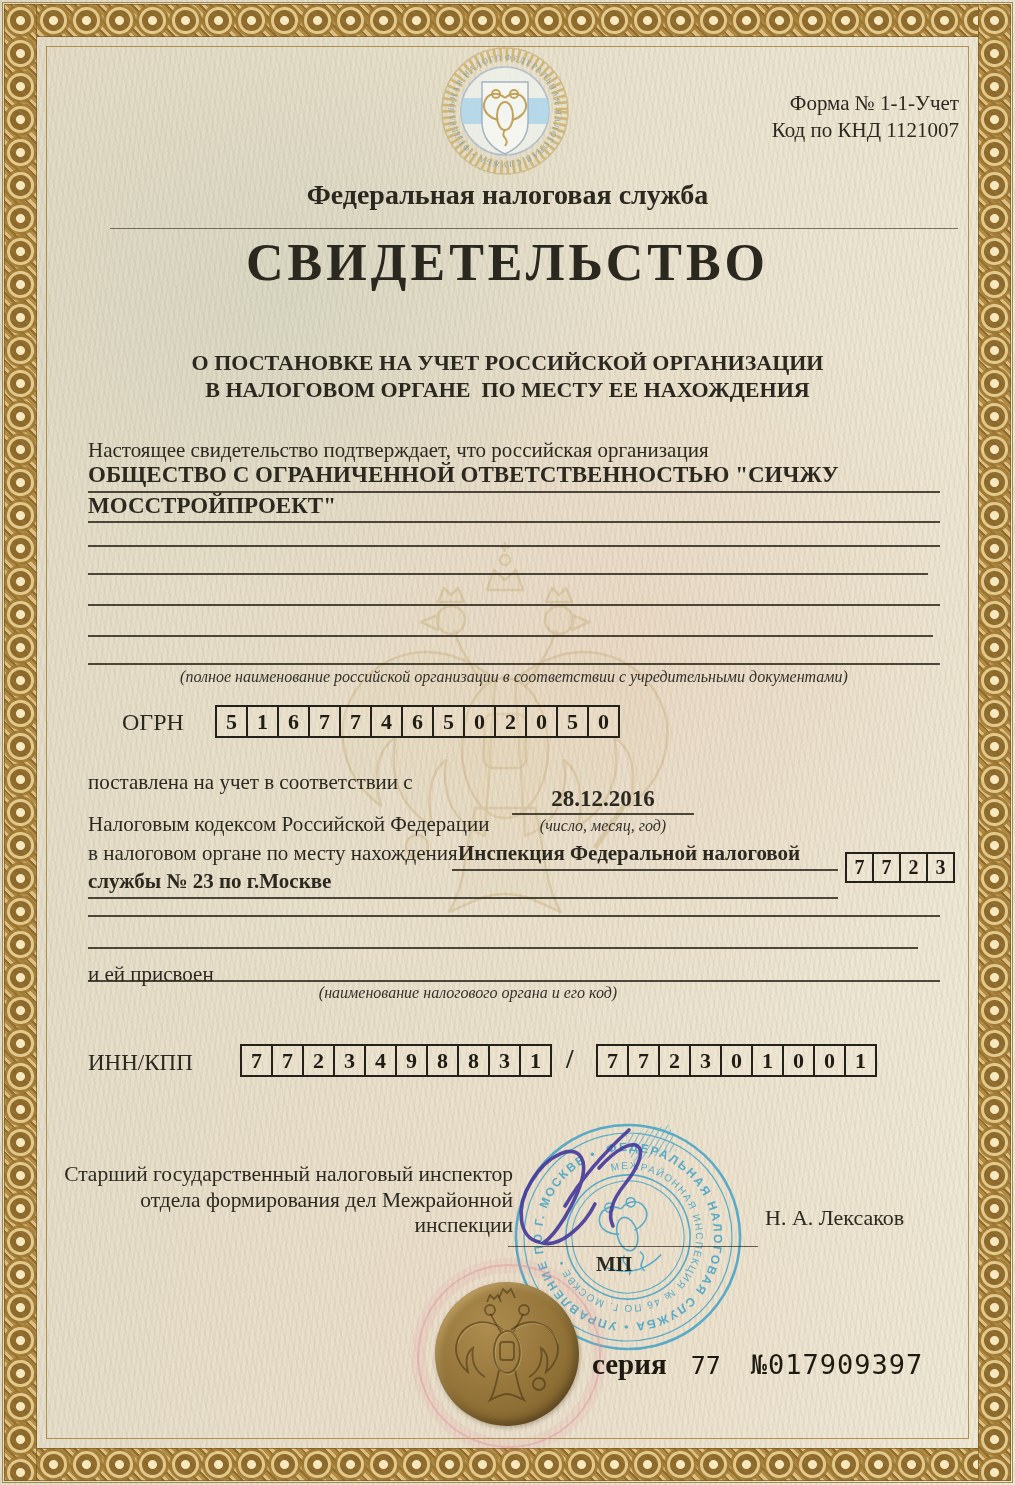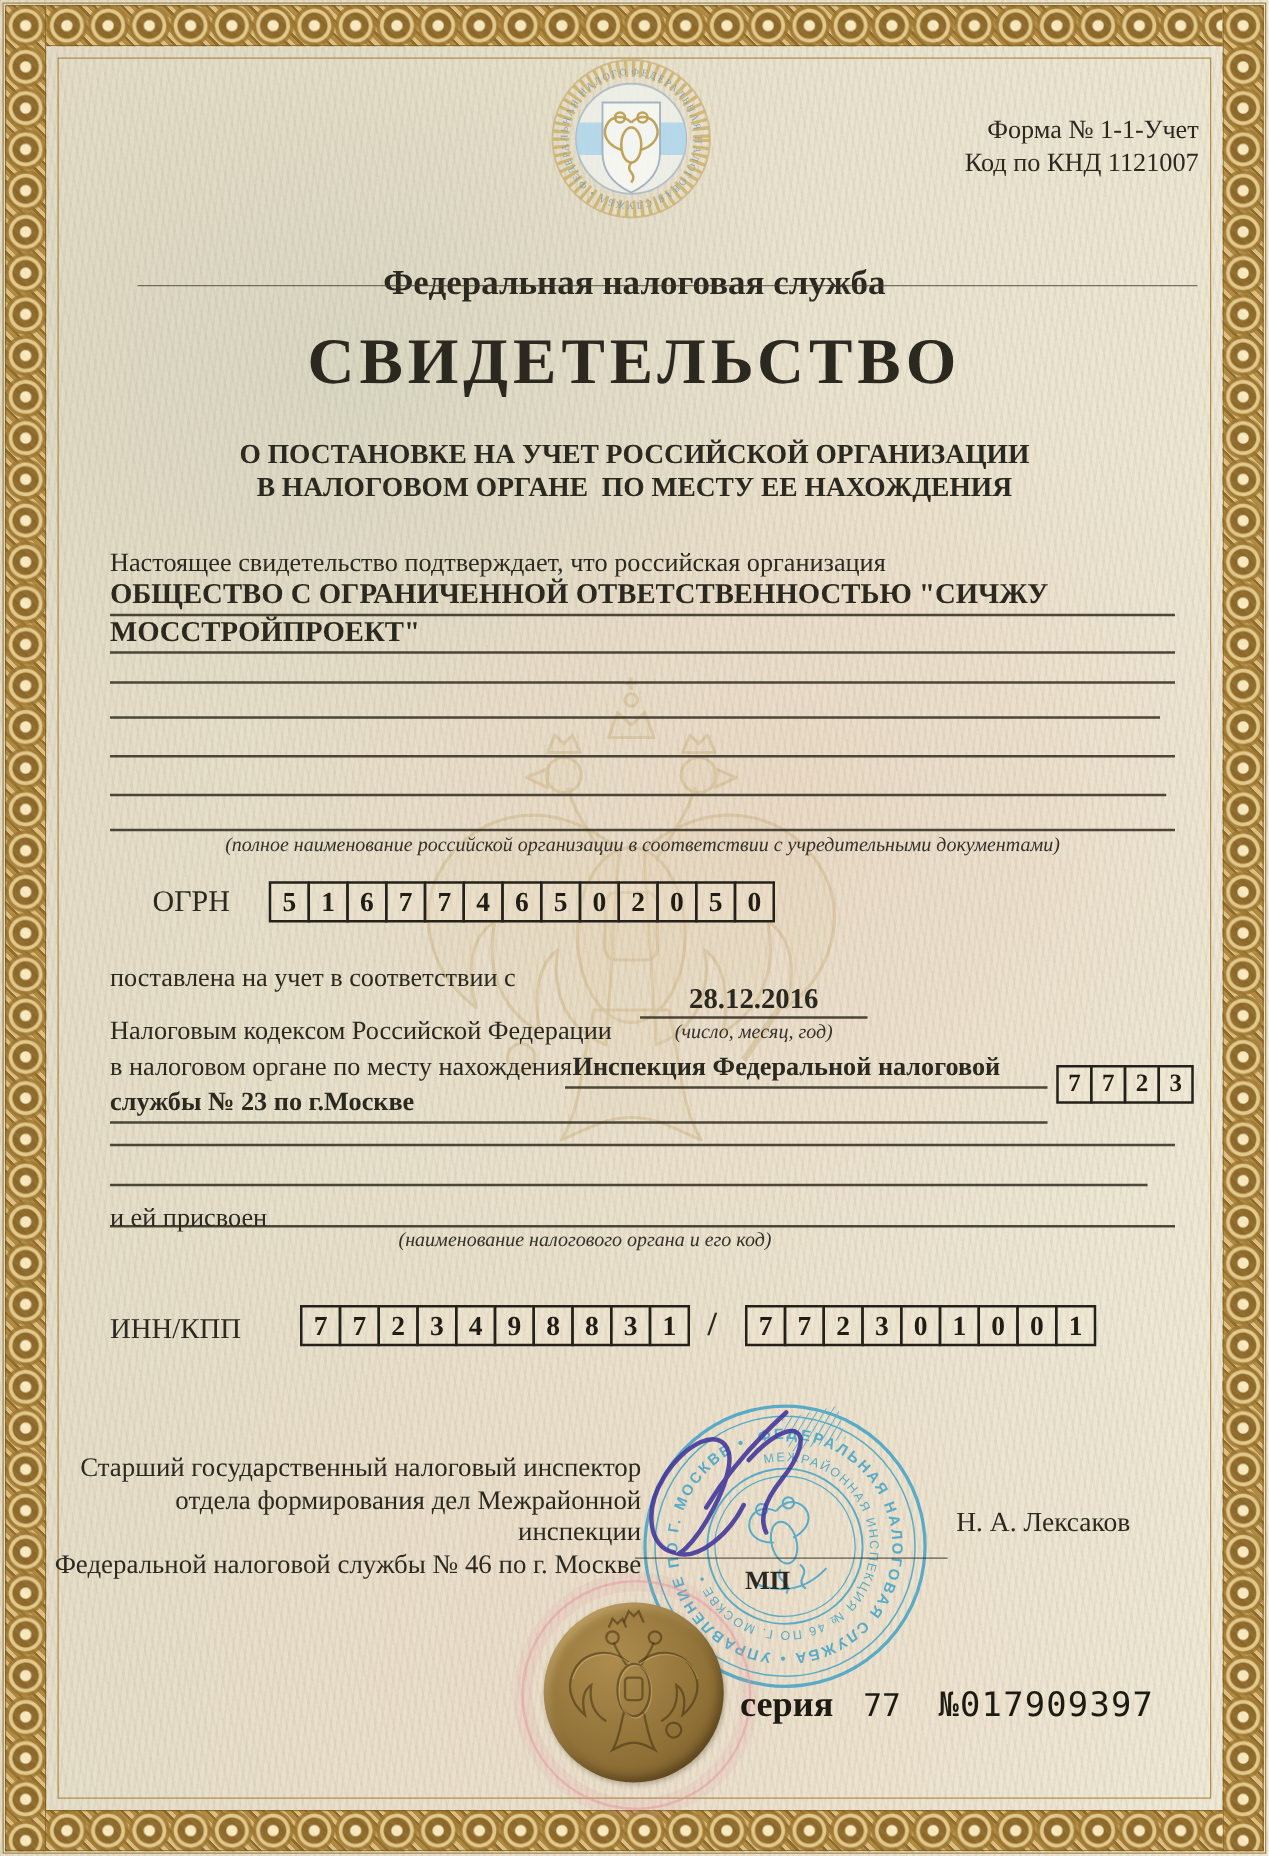--- a/index.html
+++ b/index.html
@@ -115,23 +115,23 @@
     <text font-size="8" letter-spacing="1.5" fill="rgba(120,150,170,0.9)" font-family="Liberation Serif,serif">
       <textPath href="#embRing">ФЕДЕРАЛЬНАЯ НАЛОГОВАЯ СЛУЖБА  •  ФЕДЕРАЛЬНАЯ НАЛОГОВАЯ СЛУЖБА  •</textPath>
     </text>
   </svg>
 
   <div class="abs" style="right:56px;top:90px;text-align:right;font-size:21px;line-height:27px;">
     <div>Форма № 1-1-Учет</div>
     <div>Код по КНД 1121007</div>
   </div>
 
-  <div class="abs c b" style="top:211px;font-size:28px;">Федеральная налоговая служба</div>
+  <div class="abs c b" style="top:179px;font-size:28px;">Федеральная налоговая служба</div>
   <div class="thin-rule" style="top:228px;left:110px;width:848px;border-top-color:rgba(70,62,48,0.7);"></div>
-  <div class="abs c b" style="top:233px;font-size:52px;letter-spacing:4px;margin-top:27px;">СВИДЕТЕЛЬСТВО</div>
+  <div class="abs c b" style="top:233px;font-size:52px;letter-spacing:4px;">СВИДЕТЕЛЬСТВО</div>
 
   <div class="abs c b pre" style="top:350px;font-size:22px;">О ПОСТАНОВКЕ НА УЧЕТ РОССИЙСКОЙ ОРГАНИЗАЦИИ</div>
   <div class="abs c b pre" style="top:377px;font-size:22px;">В НАЛОГОВОМ ОРГАНЕ  ПО МЕСТУ ЕЕ НАХОЖДЕНИЯ</div>
 
   <div class="abs body-t" style="left:88px;top:438px;">Настоящее свидетельство подтверждает, что российская организация</div>
   <div class="abs b" style="left:88px;top:462px;width:852px;height:29px;font-size:23px;border-bottom:2px solid rgba(48,43,32,0.85);">ОБЩЕСТВО С ОГРАНИЧЕННОЙ ОТВЕТСТВЕННОСТЬЮ "СИЧЖУ</div>
   <div class="abs b" style="left:88px;top:493px;width:852px;height:28px;font-size:23px;border-bottom:2px solid rgba(48,43,32,0.85);">МОССТРОЙПРОЕКТ"</div>
 
   <div class="rule" style="top:545px;left:88px;width:852px;"></div>
   <div class="rule" style="top:573px;left:88px;width:840px;"></div>
@@ -202,21 +202,20 @@
       <span class="digit-cell">0</span>
       <span class="digit-cell">1</span>
       <span class="digit-cell">0</span>
       <span class="digit-cell">0</span>
       <span class="digit-cell">1</span>
     </div>
 
   <div class="abs" style="left:38px;top:1162px;width:475px;font-size:21.5px;line-height:25.5px;text-align:right;">
     <div>Старший государственный налоговый инспектор</div>
     <div>отдела формирования дел Межрайонной инспекции</div>
-    <div>Федеральной налоговой службы № 46 по г. Москве</div>
   </div>
 
   <svg class="abs" style="left:500px;top:1112px;opacity:0.82;" width="256" height="250" viewBox="0 0 256 250">
     <defs>
       <path id="ringA" d="M128,39 a86,86 0 1,1 -0.1,0" fill="none"></path>
       <path id="ringB" d="M128,57 a68,68 0 1,1 -0.1,0" fill="none"></path>
       <pattern id="hatch" width="5" height="5" patternUnits="userSpaceOnUse" patternTransform="rotate(45)">
         <line x1="0" y1="0" x2="0" y2="5" stroke="#3aa0c6" stroke-width="1.6"></line>
       </pattern>
     </defs>

